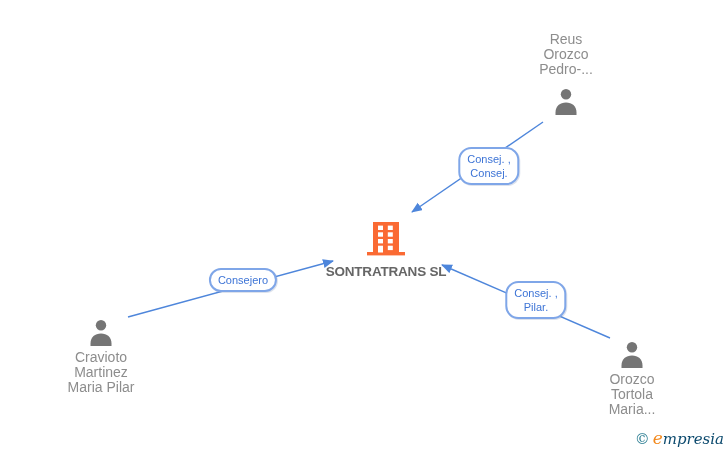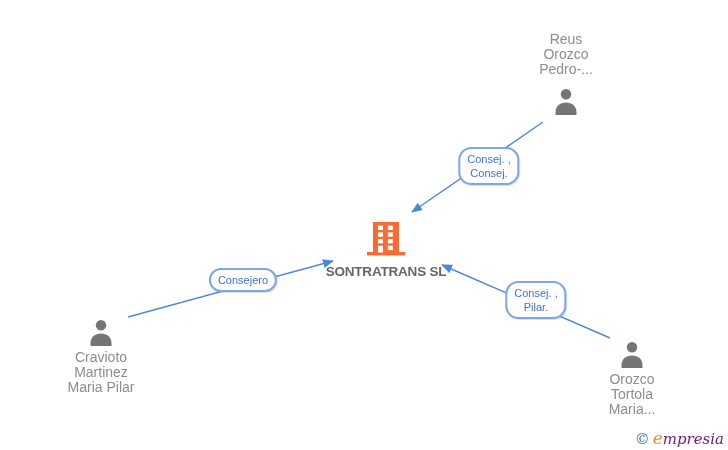--- a/index.html
+++ b/index.html
@@ -44,21 +44,21 @@
   }
   .watermark{
     position:absolute;right:4px;bottom:2px;z-index:4;
     font-family:"DejaVu Serif", serif;
     font-style:italic;
     font-size:15px;line-height:18px;
     user-select:none;
   }
   .wm-copy{color:#2a7d92;margin-right:3px;}
   .wm-first{color:#f2881c;font-size:17px;}
-  .wm-rest{color:#701a75;}
+  .wm-rest{color:#0c4a6e;}
 </style>
 </head>
 <body>
 
 <div id="canvas">
 
   <svg id="edges" width="728" height="450">
     <defs>
       <marker id="arrow" markerUnits="userSpaceOnUse" markerWidth="12" markerHeight="10" refX="10" refY="4.5" orient="auto">
         <path d="M0,0 L11,4.5 L0,9 z" fill="#4e86db"></path>

